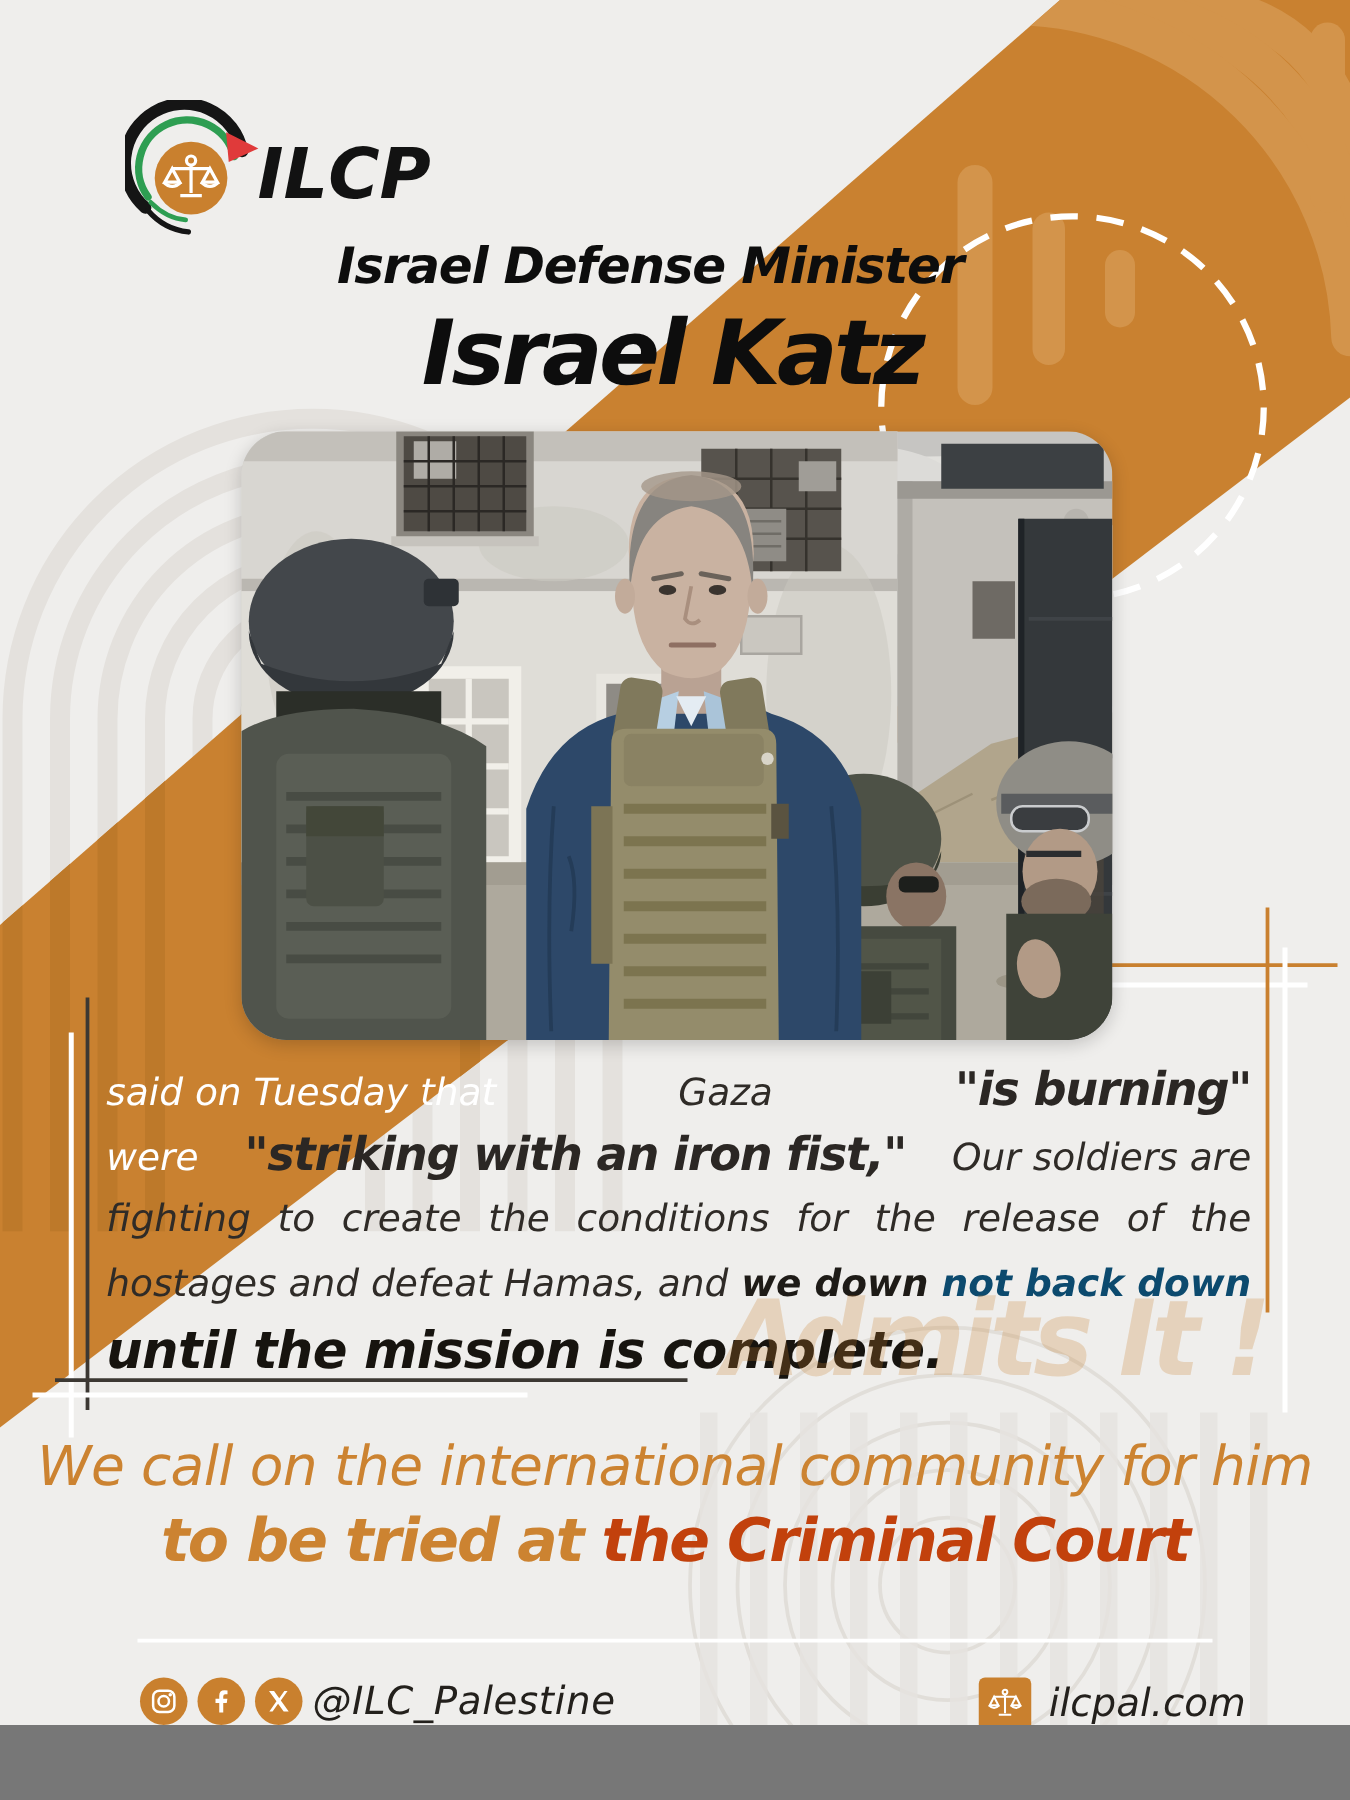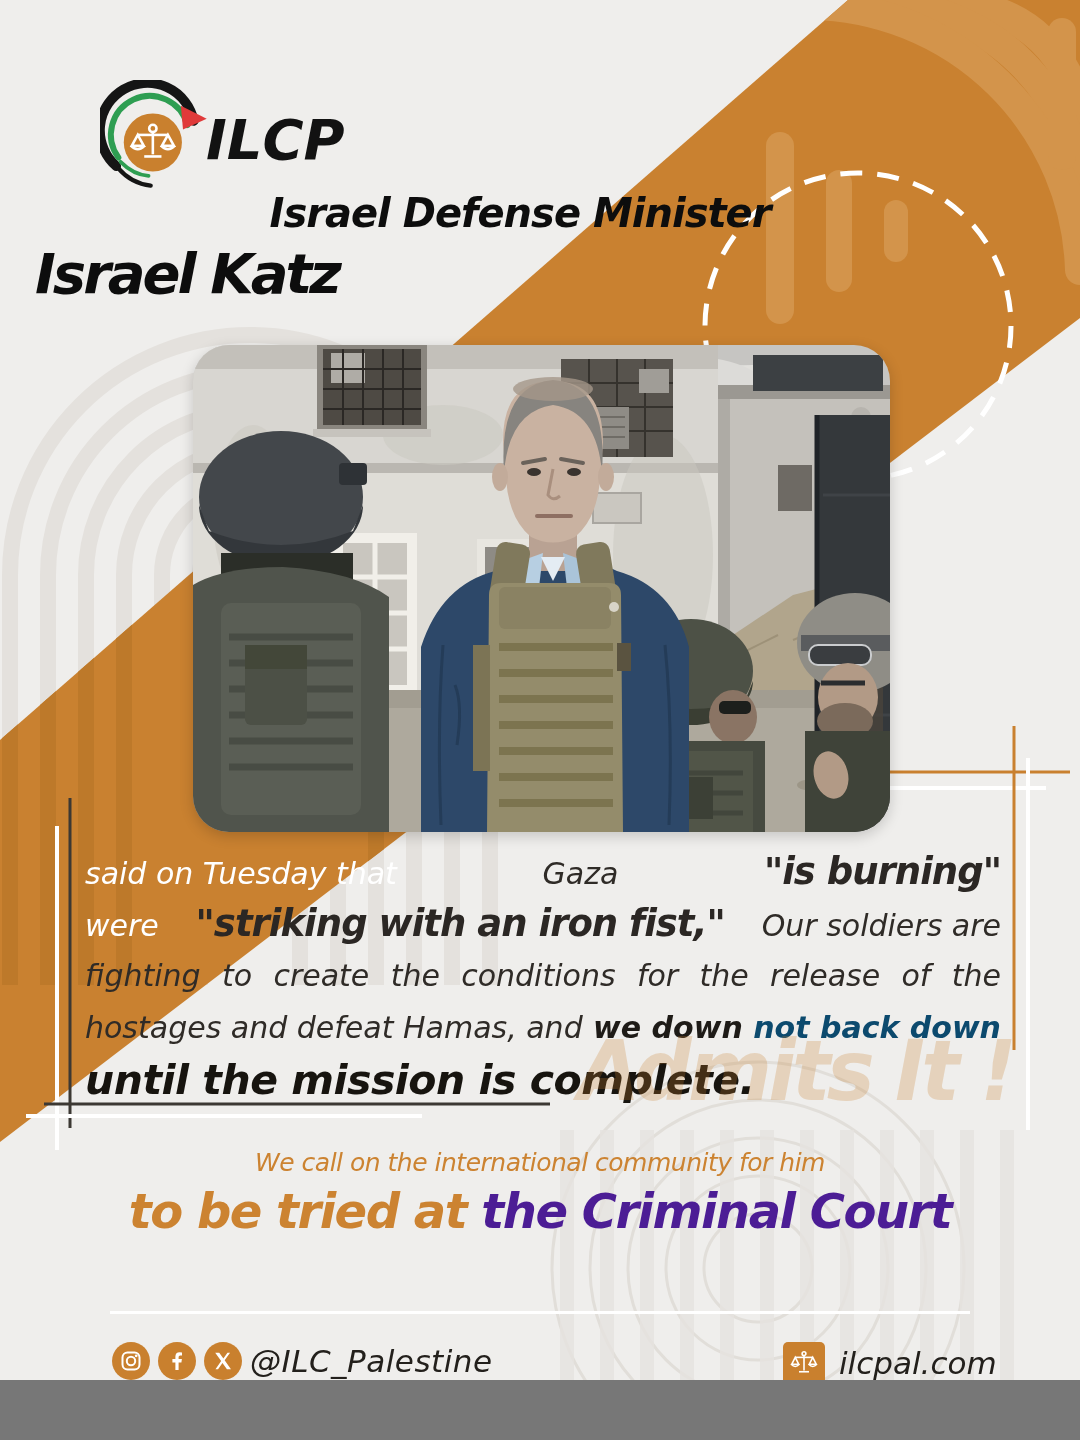--- a/index.html
+++ b/index.html
@@ -10,43 +10,43 @@
     font-style:italic;
   }
   .bg{position:absolute;left:0;top:0;width:1080px;height:1440px;display:block;}
   
   .logo{position:absolute;left:100px;top:80px;display:flex;align-items:center;}
   .logo svg{display:block;}
   .logo-text{font-size:56px;font-weight:700;color:#121212;letter-spacing:0px;margin-left:-4px;margin-top:6px;}
   
   .kicker{position:absolute;left:0;right:40px;top:190px;text-align:center;
     font-size:40px;font-weight:700;color:#0d0d0d;letter-spacing:-1px;}
-  .headline{position:absolute;left:0;right:40px;top:243px;
-    font-size:56px;font-weight:700;color:#0d0d0d;letter-spacing:-3px;line-height:1.1;padding-left:35px;}
+  .headline{position:absolute;left:0;right:40px;top:243px;text-align:center;
+    font-size:72px;font-weight:700;color:#0d0d0d;letter-spacing:-3px;line-height:1.1;padding-left:35px;}
   
   .photo{position:absolute;left:193px;top:345px;width:697px;height:487px;
     border-radius:36px;overflow:hidden;box-shadow:0 4px 14px rgba(0,0,0,.18);}
   .photo svg{display:block;}
   
   .quote{position:absolute;left:85px;top:846px;width:916px;color:#2f2b27;}
   .quote p{margin:0;font-size:30px;line-height:52px;height:52px;white-space:nowrap;}
   .quote p.just{display:flex;justify-content:space-between;align-items:baseline;}
   .quote .w{color:#ffffff;}
   .quote .em{font-size:37px;font-weight:700;letter-spacing:-1px;color:#2b2724;}
   .quote .b{font-weight:700;color:#1e1b17;}
   .quote .o{font-weight:700;color:#0c4a6e;}
   .quote .l5{font-size:41px;font-weight:700;letter-spacing:-0.5px;color:#17140f;}
   
   .watermark{position:absolute;left:578px;top:1022px;font-size:84px;font-weight:700;
     letter-spacing:-4px;color:#c98130;opacity:.25;white-space:nowrap;transform:scaleX(.96);transform-origin:left;}
   
   .cta{position:absolute;left:0;right:0;top:1148px;text-align:center;}
-  .cta-1{font-size:25px;font-weight:500;color:#cc8331;letter-spacing:-0.5px;}
+  .cta-1{font-size:44px;font-weight:500;color:#cc8331;letter-spacing:-0.5px;}
   .cta-2{margin-top:6px;font-size:48px;font-weight:700;letter-spacing:-1.5px;}
-  .cta-2 .ac{color:#cc8331;} .cta-2 .dk{color:#4c1d95;}
+  .cta-2 .ac{color:#cc8331;} .cta-2 .dk{color:#c2410c;}
   
   .footer-line{position:absolute;left:110px;top:1311px;width:860px;height:3px;background:#fff;}
   .social{position:absolute;left:112px;top:1342px;display:flex;align-items:center;gap:8px;}
   .sicon{width:38px;height:38px;border-radius:50%;background:#c9802e;display:flex;align-items:center;justify-content:center;}
   .handle{font-size:31px;color:#23201c;letter-spacing:0.5px;}
   .site{position:absolute;left:783px;top:1342px;display:flex;align-items:center;gap:14px;}
   .sq{width:42px;height:42px;border-radius:5px;background:#c9802e;display:flex;align-items:center;justify-content:center;}
   .url{font-size:31px;color:#23201c;}
 </style>
 </head>

